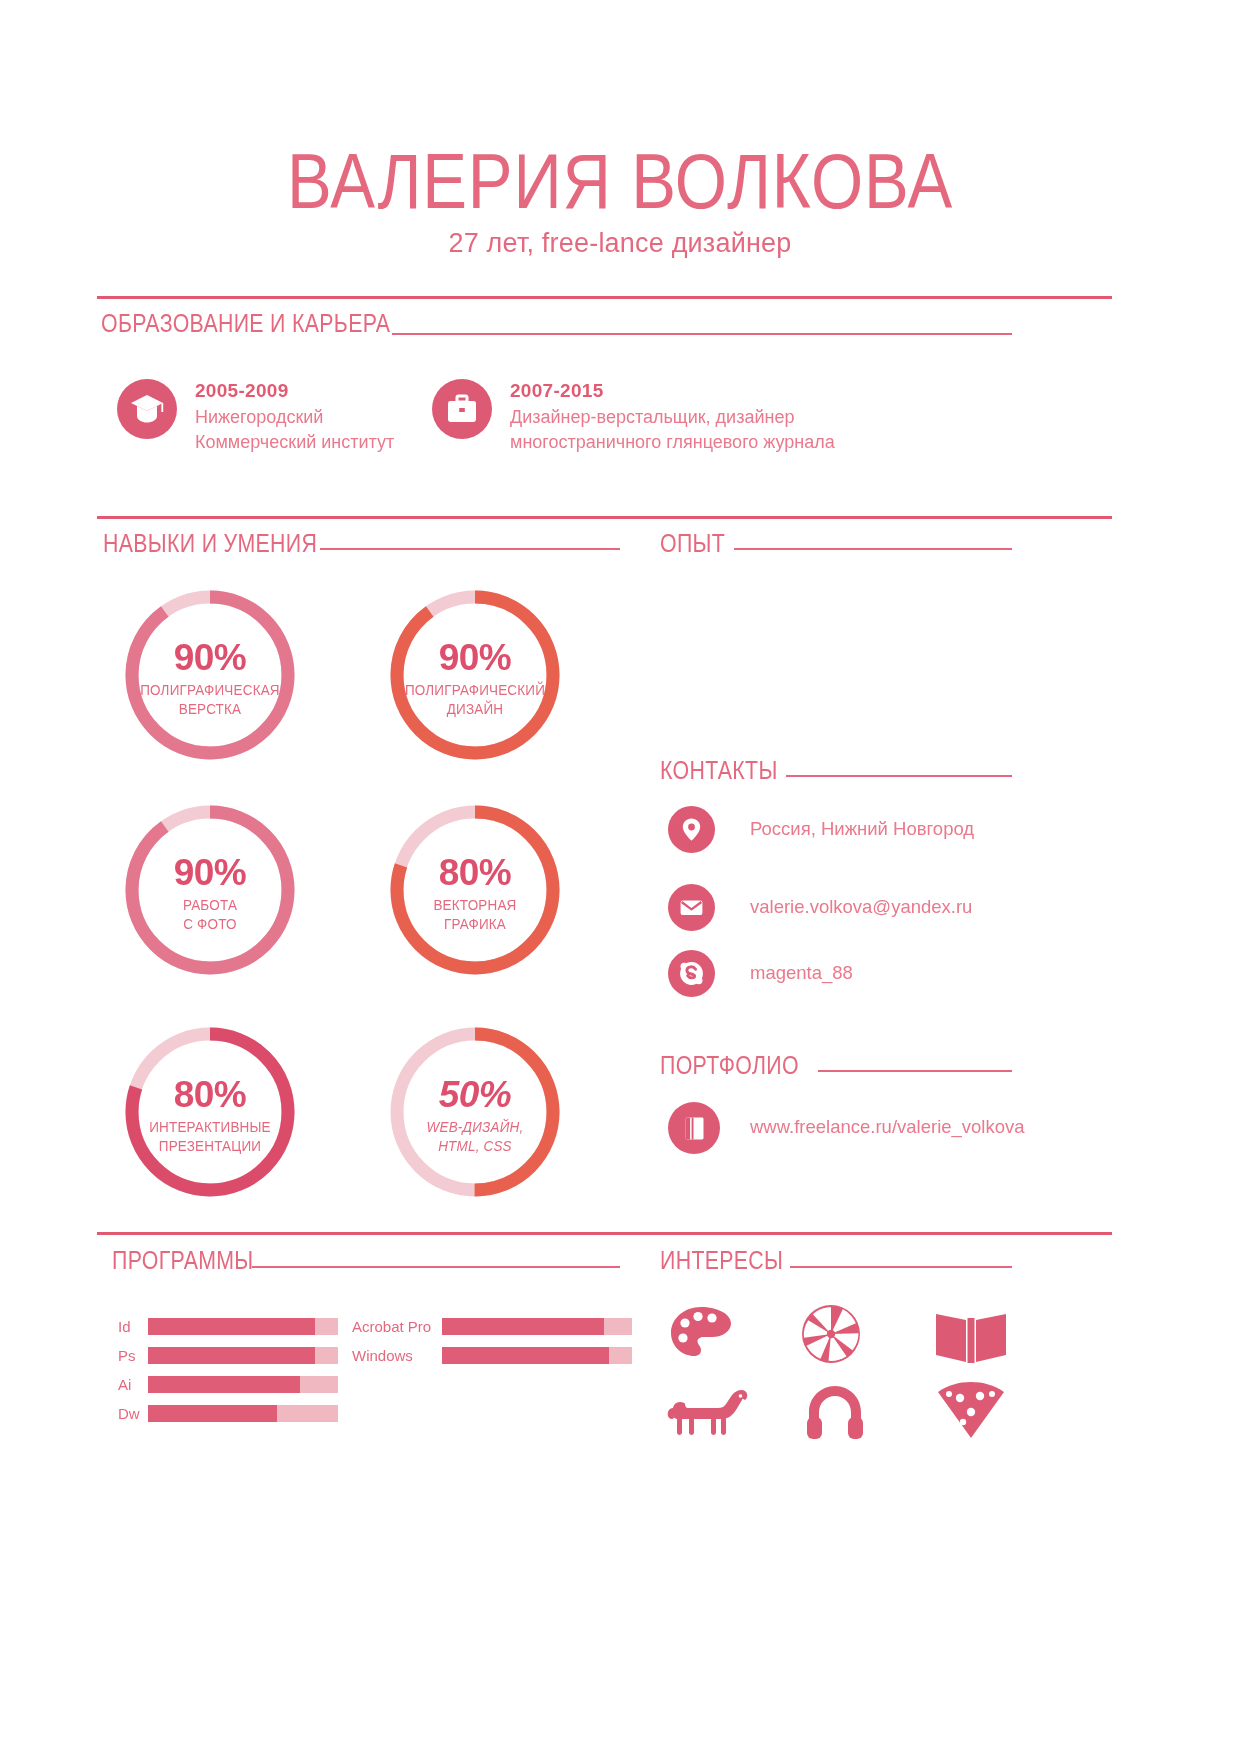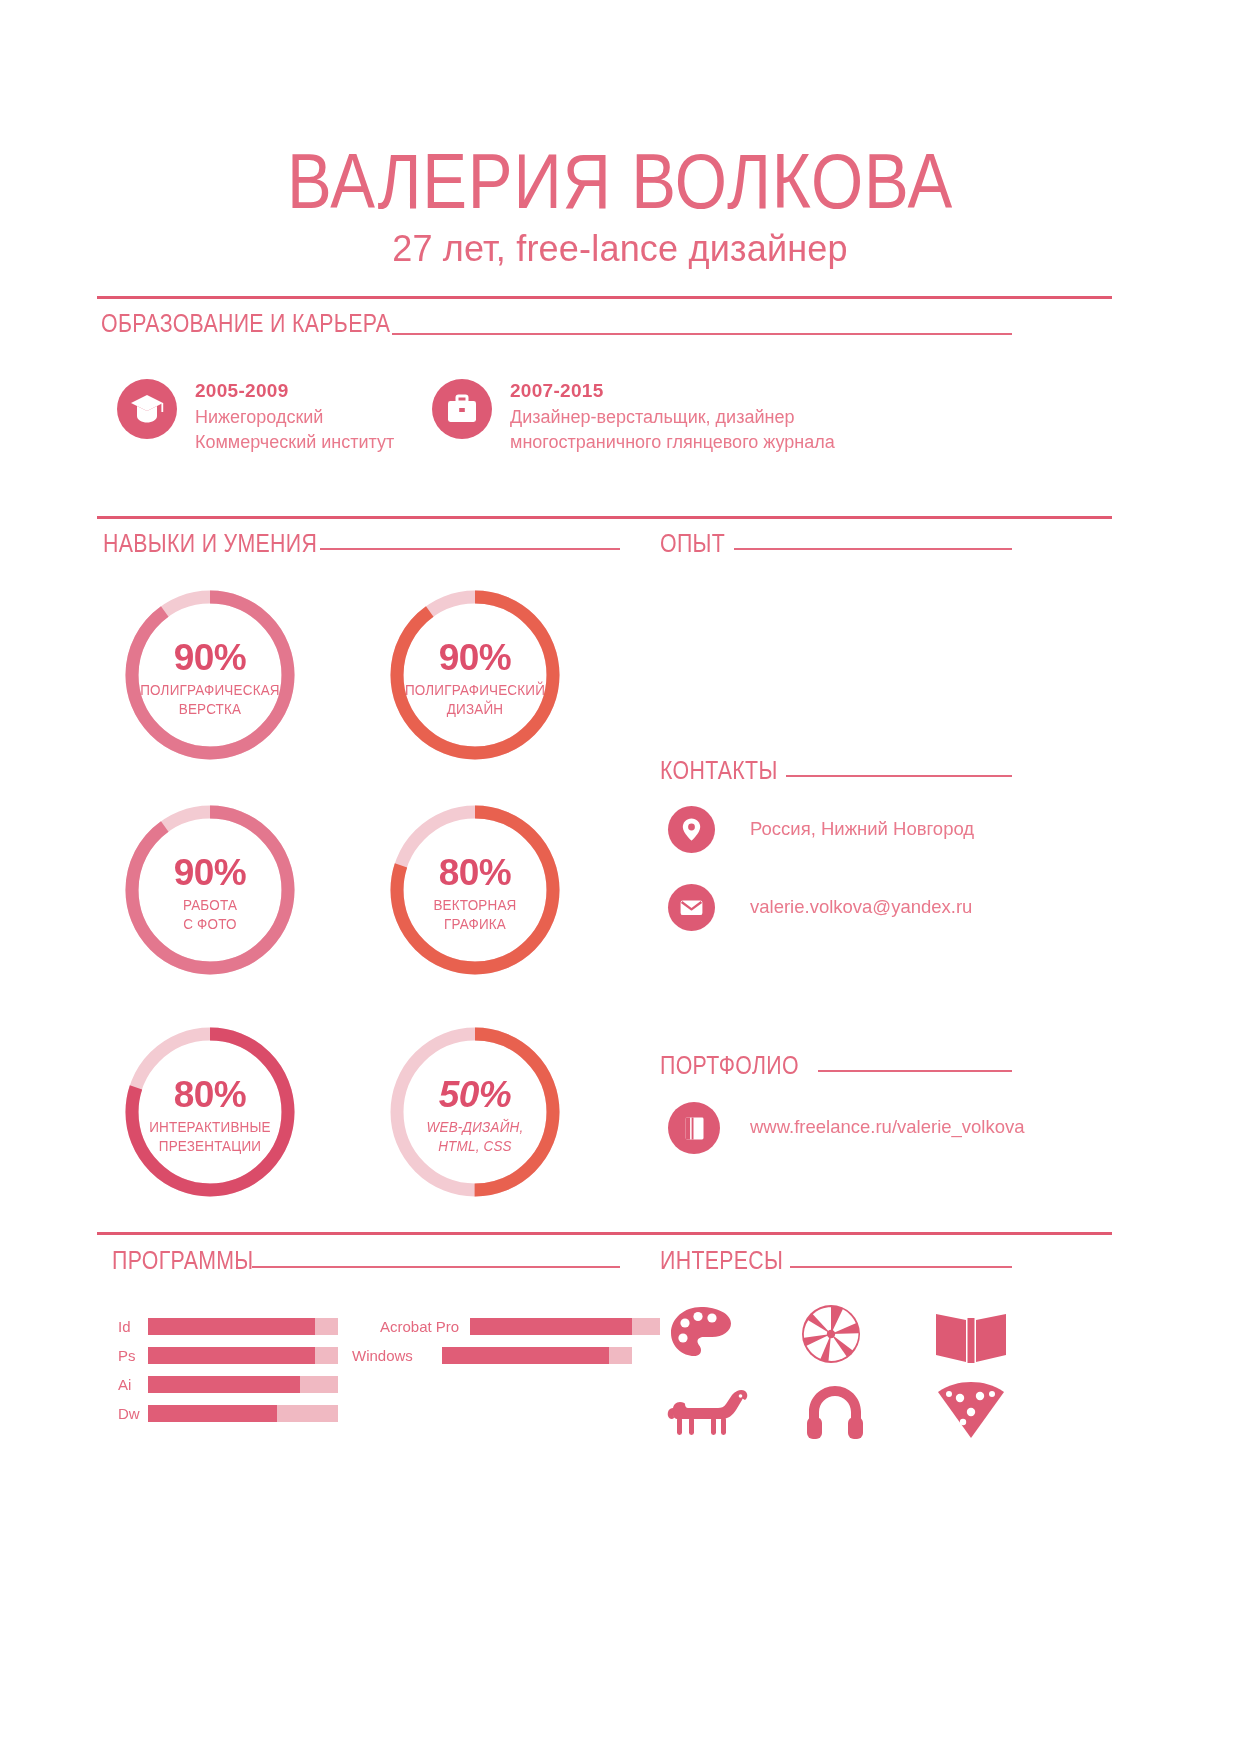--- a/index.html
+++ b/index.html
@@ -12,21 +12,21 @@
 
   
   .name{
     position:absolute;left:0;top:136px;width:1240px;text-align:center;
     font-size:78px;letter-spacing:1px;font-weight:400;
     color:#E4697F;font-family:"Liberation Sans Narrow","Liberation Sans",sans-serif;
     transform:scaleX(.86);transform-origin:50% 50%;
   }
   .subtitle{
     position:absolute;left:0;top:228px;width:1240px;text-align:center;
-    font-size:36px;color:#E4697F;font-weight:400;letter-spacing:.2px;
+    font-size:27px;color:#E4697F;font-weight:400;letter-spacing:.2px;
   }
 
   
   .hrule{position:absolute;height:3px;background:#E15A72;}
   .sec-head{
     position:absolute;font-size:26px;letter-spacing:.4px;color:#E4697F;
     white-space:nowrap;transform:scaleX(.82);transform-origin:0 50%;
     font-weight:400;
   }
   .sec-line{position:absolute;height:2px;background:#E4697F;}
@@ -211,20 +211,31 @@
   <div class="contact-row" style="left:668px;top:884px;width:350px;height:48px;">
     <div class="contact-icon">
       <svg width="25" height="25" viewBox="0 0 25 25">
         <rect x="1.6" y="5.5" width="21.8" height="14.6" rx="2.2" fill="#ffffff"></rect>
         <path d="M2.6 7 L12.5 14.4 L22.4 7" fill="none" stroke="#DD5A74" stroke-width="2.3" stroke-linejoin="round"></path>
       </svg>
     </div>
     <div class="contact-text">valerie.volkova@yandex.ru</div>
   </div>
 
+  <div class="contact-row" style="left:668px;top:950px;width:350px;height:48px;">
+    <div class="contact-icon">
+      <svg width="25" height="25" viewBox="0 0 25 25">
+        <circle cx="12.5" cy="12.5" r="11.4" fill="#ffffff"></circle>
+        <circle cx="5.2" cy="5.4" r="3.7" fill="#ffffff"></circle>
+        <circle cx="19.8" cy="19.6" r="3.7" fill="#ffffff"></circle>
+        <path d="M16.6 8.2 C15.3 6.3 13.2 5.6 11.4 5.9 C9.3 6.2 7.9 7.6 7.9 9.4 C7.9 11.6 9.8 12.5 12.1 13 C14.4 13.5 15.6 13.9 15.6 15.1 C15.6 16.2 14.4 16.9 12.8 16.9 C11 16.9 9.6 16.1 8.6 14.6" fill="none" stroke="#DD5A74" stroke-width="2.9" stroke-linecap="round"></path>
+      </svg>
+    </div>
+    <div class="contact-text">magenta_88</div>
+  </div>
 
   <div class="sec-head" style="left:660px;top:1050px;">ПОРТФОЛИО</div>
   <div class="sec-line" style="left:818px;top:1070px;width:194px;"></div>
 
   <div class="contact-row" style="left:668px;top:1102px;width:360px;height:52px;">
     <div class="contact-icon" style="width:52px;height:52px;">
       <svg width="27" height="27" viewBox="0 0 27 27" style="left:13px;top:13px;position:absolute;">
         <rect x="4.5" y="2.5" width="18" height="22" rx="1.4" fill="#ffffff"></rect>
         <rect x="4.5" y="2.5" width="4.6" height="22" fill="#DD5A74"></rect>
         <rect x="10.6" y="2.5" width="1.9" height="22" fill="#DD5A74"></rect>
@@ -261,21 +272,21 @@
         </div>
       </div>
       <div class="prog-row" style="left: 118px; top: 1405px; width: 220px;">
         <div class="prog-label">Dw</div>
         <div class="prog-track" style="left: 30px; width: 190px;">
           <div class="prog-fill" style="width: 129.2px;"></div>
         </div>
       </div>
     </div>
   <div id="prog-right">
-      <div class="prog-row" style="left: 352px; top: 1318px; width: 280px; margin-left: 28px;">
+      <div class="prog-row" style="left: 352px; top: 1318px; width: 280px;">
         <div class="prog-label">Acrobat Pro</div>
         <div class="prog-track" style="left: 90px; width: 190px;">
           <div class="prog-fill" style="width: 161.5px;"></div>
         </div>
       </div>
       <div class="prog-row" style="left: 352px; top: 1347px; width: 280px;">
         <div class="prog-label">Windows</div>
         <div class="prog-track" style="left: 90px; width: 190px;">
           <div class="prog-fill" style="width: 167.2px;"></div>
         </div>

